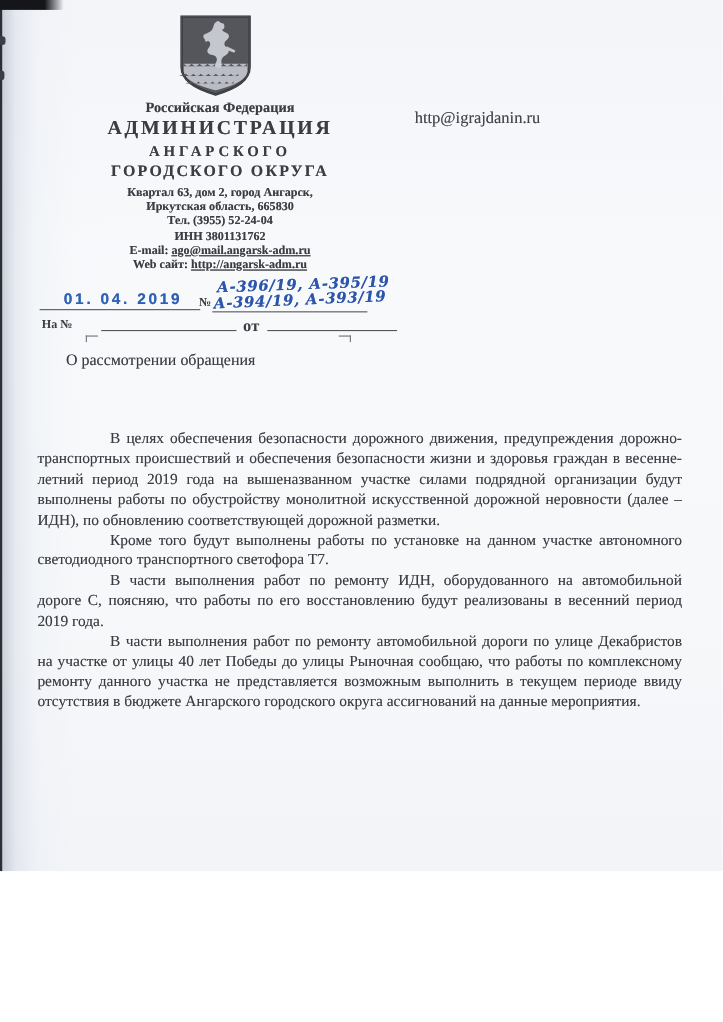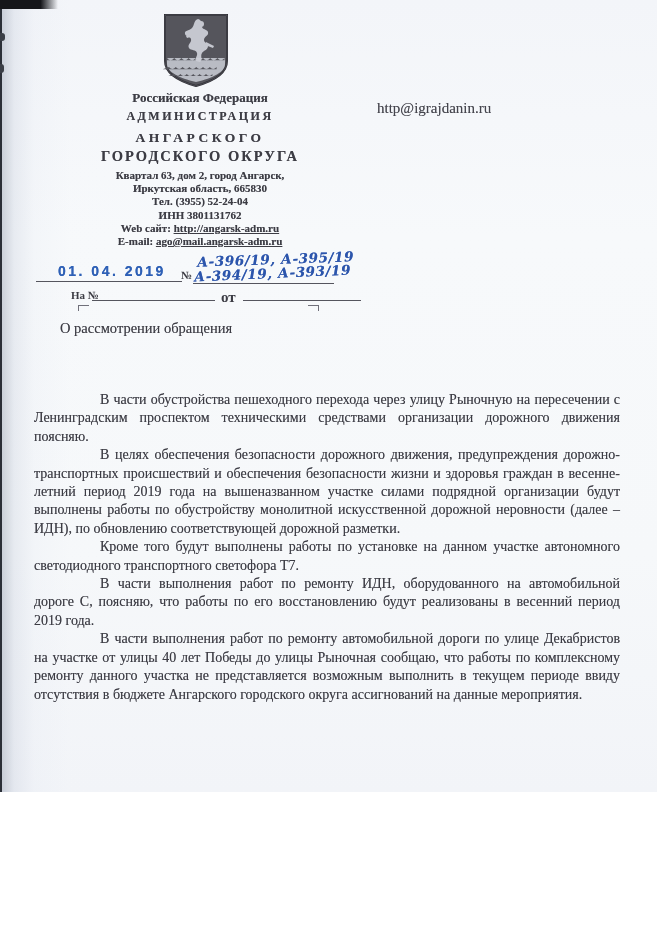--- a/index.html
+++ b/index.html
@@ -17,21 +17,21 @@
   .edge-top{position:absolute;left:0;top:0;width:58px;height:9px;background:linear-gradient(90deg,#15161a 0%,#15161a 70%,rgba(21,22,26,0) 100%);}
   .nub{position:absolute;left:0;background:#3a3e46;border-radius:0 3px 3px 0;}
   .nub1{top:33px;width:5px;height:8px;}
   .nub2{top:64px;width:4px;height:9px;}
 
   .emblem{position:absolute;left:161px;top:12px;width:70px;height:77px;}
 
   .letterhead{position:absolute;left:28px;top:90px;width:344px;text-align:center;
     text-shadow:0 0 .5px rgba(60,60,70,.55);}
   .lh-country,.lh-region{font-size:13px;font-weight:bold;line-height:15px;}
-  .lh-org1{font-size:12px;font-weight:bold;letter-spacing:2.5px;line-height:19px;margin-top:2px;}
+  .lh-org1{font-size:18px;font-weight:bold;letter-spacing:2.5px;line-height:19px;margin-top:2px;}
   .lh-org2{font-size:13.5px;font-weight:bold;letter-spacing:3.5px;line-height:15px;margin-top:4px;}
   .lh-org3{font-size:14.5px;font-weight:bold;letter-spacing:2px;line-height:16px;margin-top:3px;}
   .lh-addr{font-size:11px;font-weight:bold;line-height:13.2px;margin-top:5px;}
   .lh-addr .u{text-decoration:underline;}
 
   .recipient-email{position:absolute;left:377px;top:100px;font-size:15px;color:#45454d;
     text-shadow:0 0 .5px rgba(60,60,70,.5);}
 
   .rule{position:absolute;height:1px;background:#55555e;}
   .rule-date{left:36px;top:281px;width:146px;}
@@ -42,21 +42,21 @@
   .date-stamp{position:absolute;left:58px;top:263px;
     font-family:"Liberation Sans", sans-serif;font-weight:bold;font-size:14px;
     color:#2e60b6;letter-spacing:2.5px;text-shadow:0 0 .6px rgba(46,96,182,.8);}
   .number-sign{position:absolute;left:181px;top:269px;font-size:11px;font-weight:bold;}
   .hw{position:absolute;font-family:"DejaVu Serif", serif;font-style:italic;font-weight:bold;
     font-size:13.5px;color:#2c55ac;letter-spacing:.6px;white-space:nowrap;
     text-shadow:0 0 .5px rgba(44,85,172,.7);}
   .hw1{left:197px;top:251px;transform:rotate(-2deg);}
   .hw2{left:194px;top:265px;transform:rotate(-2.5deg);}
 
-  .na-label{position:absolute;left:71px;top:289px;font-size:11px;font-weight:bold;}
+  .na-label{position:absolute;left:38px;top:289px;font-size:11px;font-weight:bold;}
   .ot-label{position:absolute;left:221px;top:289px;font-size:15px;font-weight:bold;}
 
   .corner{position:absolute;width:10px;height:5px;top:305px;}
   .corner-left{left:78px;border-top:1.5px solid #70707a;border-left:1.5px solid #70707a;}
   .corner-right{left:308px;border-top:1.5px solid #70707a;border-right:1.5px solid #70707a;}
 
   .subject{position:absolute;left:60px;top:320px;font-size:14.5px;
     text-shadow:0 0 .5px rgba(60,60,70,.5);}
 
   .body-text{position:absolute;left:34px;top:391px;width:586px;
@@ -95,26 +95,26 @@
     <div class="lh-country">Российская Федерация</div>
     <div class="lh-org1">АДМИНИСТРАЦИЯ</div>
     <div class="lh-org2">АНГАРСКОГО</div>
     <div class="lh-org3">ГОРОДСКОГО ОКРУГА</div>
     <div class="lh-addr">
       <div>Квартал 63, дом 2, город Ангарск,</div>
       <div>Иркутская область, 665830</div>
       <div>Тел. (3955)  52-24-04</div>
       <div>ИНН 3801131762</div>
       <div>
+        <span>E-mail:</span>
+        <span class="u">ago@mail.angarsk-adm.ru</span>
+      </div>
+      <div>
         <span>Web сайт:</span>
         <span class="u">http://angarsk-adm.ru</span>
-      </div>
-      <div>
-        <span>E-mail:</span>
-        <span class="u">ago@mail.angarsk-adm.ru</span>
       </div>
     </div>
   </div>
 
   <div class="recipient-email">http@igrajdanin.ru</div>
 
   <div class="date-stamp">01. 04. 2019</div>
   <div class="rule rule-date"></div>
   <div class="number-sign">№</div>
   <div class="hw hw1">А-396/19, А-395/19</div>
@@ -125,20 +125,19 @@
   <div class="rule rule-na"></div>
   <div class="ot-label">от</div>
   <div class="rule rule-ot"></div>
 
   <div class="corner corner-left"></div>
   <div class="corner corner-right"></div>
 
   <div class="subject">О рассмотрении обращения</div>
 
   <div class="body-text">
-    <p>В части обустройства пешеходного перехода через улицу Рыночную на пересечении с Ленинградским проспектом техническими средствами организации дорожного движения поясняю.</p>
     <p>В целях обеспечения безопасности дорожного движения, предупреждения дорожно-транспортных происшествий и обеспечения безопасности жизни и здоровья граждан в весенне-летний период 2019 года на вышеназванном участке силами подрядной организации будут выполнены работы по обустройству монолитной искусственной дорожной неровности (далее – ИДН), по обновлению соответствующей дорожной разметки.</p>
     <p>Кроме того будут выполнены работы по установке на данном участке автономного светодиодного транспортного светофора Т7.</p>
     <p>В части выполнения работ по ремонту ИДН, оборудованного на автомобильной дороге С, поясняю, что работы по его восстановлению будут реализованы в весенний период 2019 года.</p>
     <p>В части выполнения работ по ремонту автомобильной дороги по улице Декабристов на участке от улицы 40 лет Победы до улицы Рыночная сообщаю, что работы по комплексному ремонту данного участка не представляется возможным выполнить в текущем периоде ввиду отсутствия в бюджете Ангарского городского округа ассигнований на данные мероприятия.</p>
   </div>
 
 </div>
 
 </body></html>

